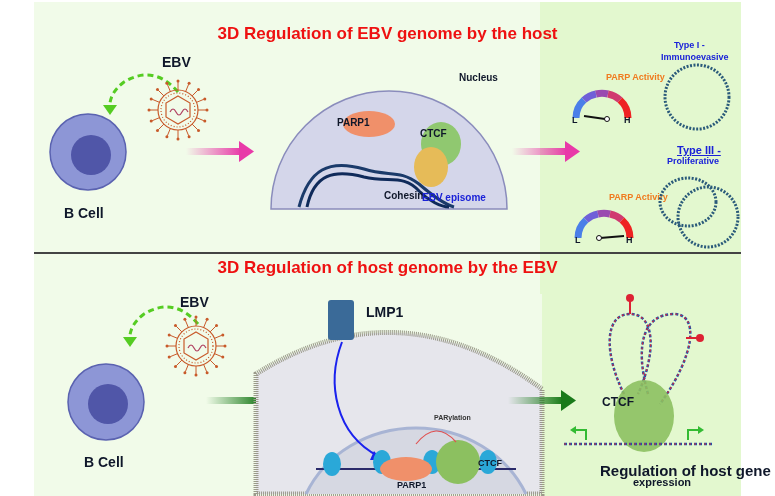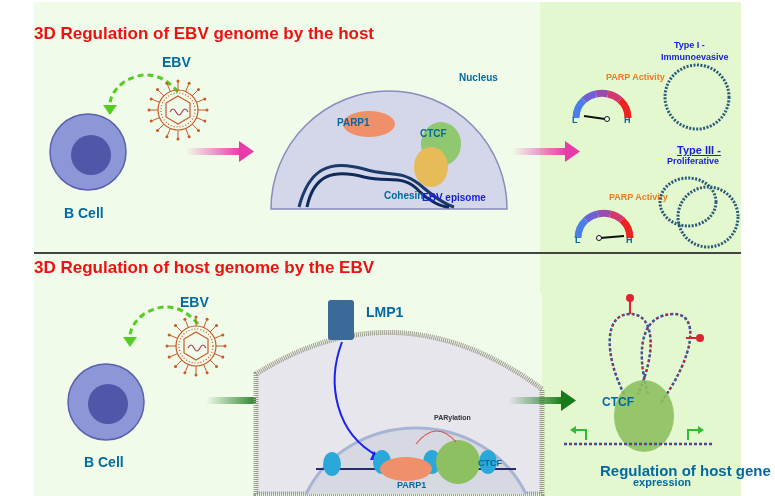--- a/index.html
+++ b/index.html
@@ -2,22 +2,22 @@
 <html><head>
 <meta charset="utf-8">
 <style>
   html, body { margin:0; padding:0; background:#ffffff; }
   body { width:775px; height:496px; position:relative; overflow:hidden; font-family:"Liberation Sans", sans-serif; }
   .panel { position:absolute; left:34px; width:707px; }
   #top-panel { top:2px; height:251px; background:#f1fbe9; }
   #bottom-panel { top:254px; height:256px; background:#f1fbe9; }
   .right-shade { position:absolute; top:0; bottom:0; left:506px; right:0; background:#e3f8cf; }
   .divider { position:absolute; left:34px; width:707px; top:252px; height:2px; background:#444; }
-  .title { position:absolute; left:0; right:0; color:#ee1111; font-weight:bold; font-size:17px; }
-  .lbl { position:absolute; font-weight:bold; color:#0369a1; white-space:nowrap; }
+  .title { position:absolute; left:0; right:0; text-align:center; color:#ee1111; font-weight:bold; font-size:17px; }
+  .lbl { position:absolute; font-weight:bold; color:#0f172a; white-space:nowrap; }
   .blue-lbl { color:#1a22d8; }
   .orange-lbl { color:#f07a1e;padding-left:38px; }
   svg { position:absolute; overflow:visible; }
 </style>
 </head>
 <body>
 
 <div id="top-panel" class="panel">
   <div class="right-shade"></div>
   <div class="title" style="top:22px;">3D Regulation of EBV genome by the host</div>

